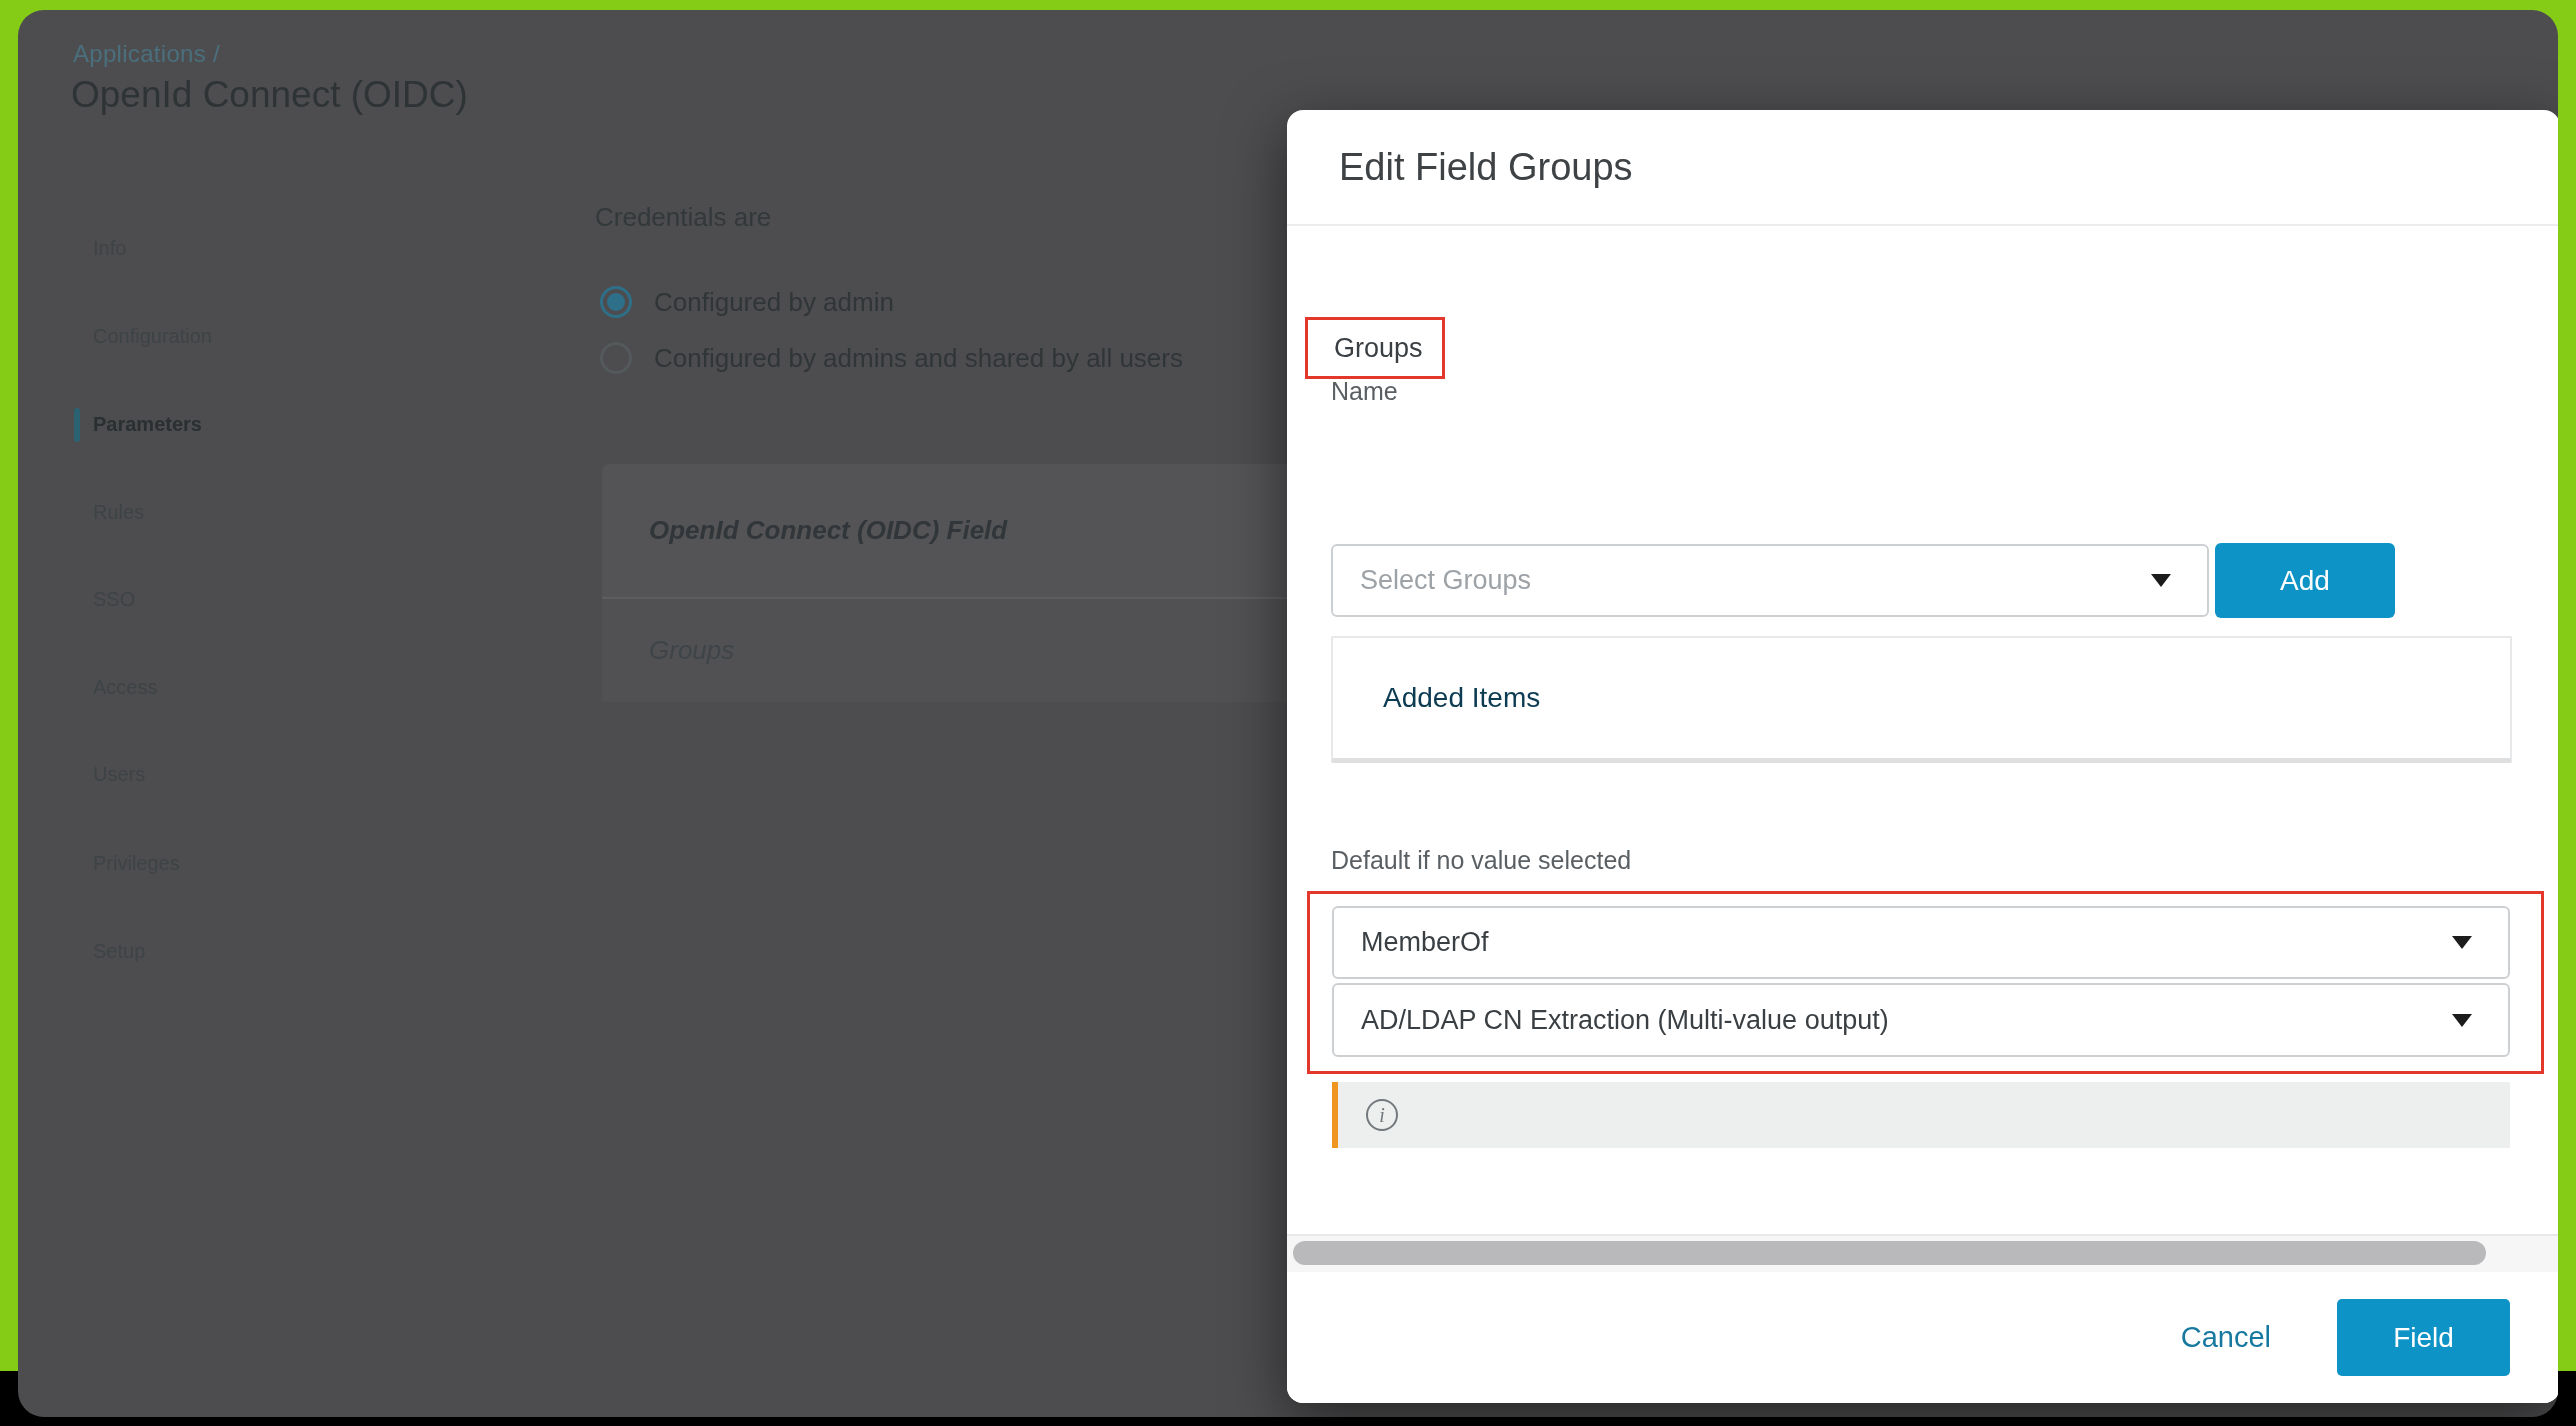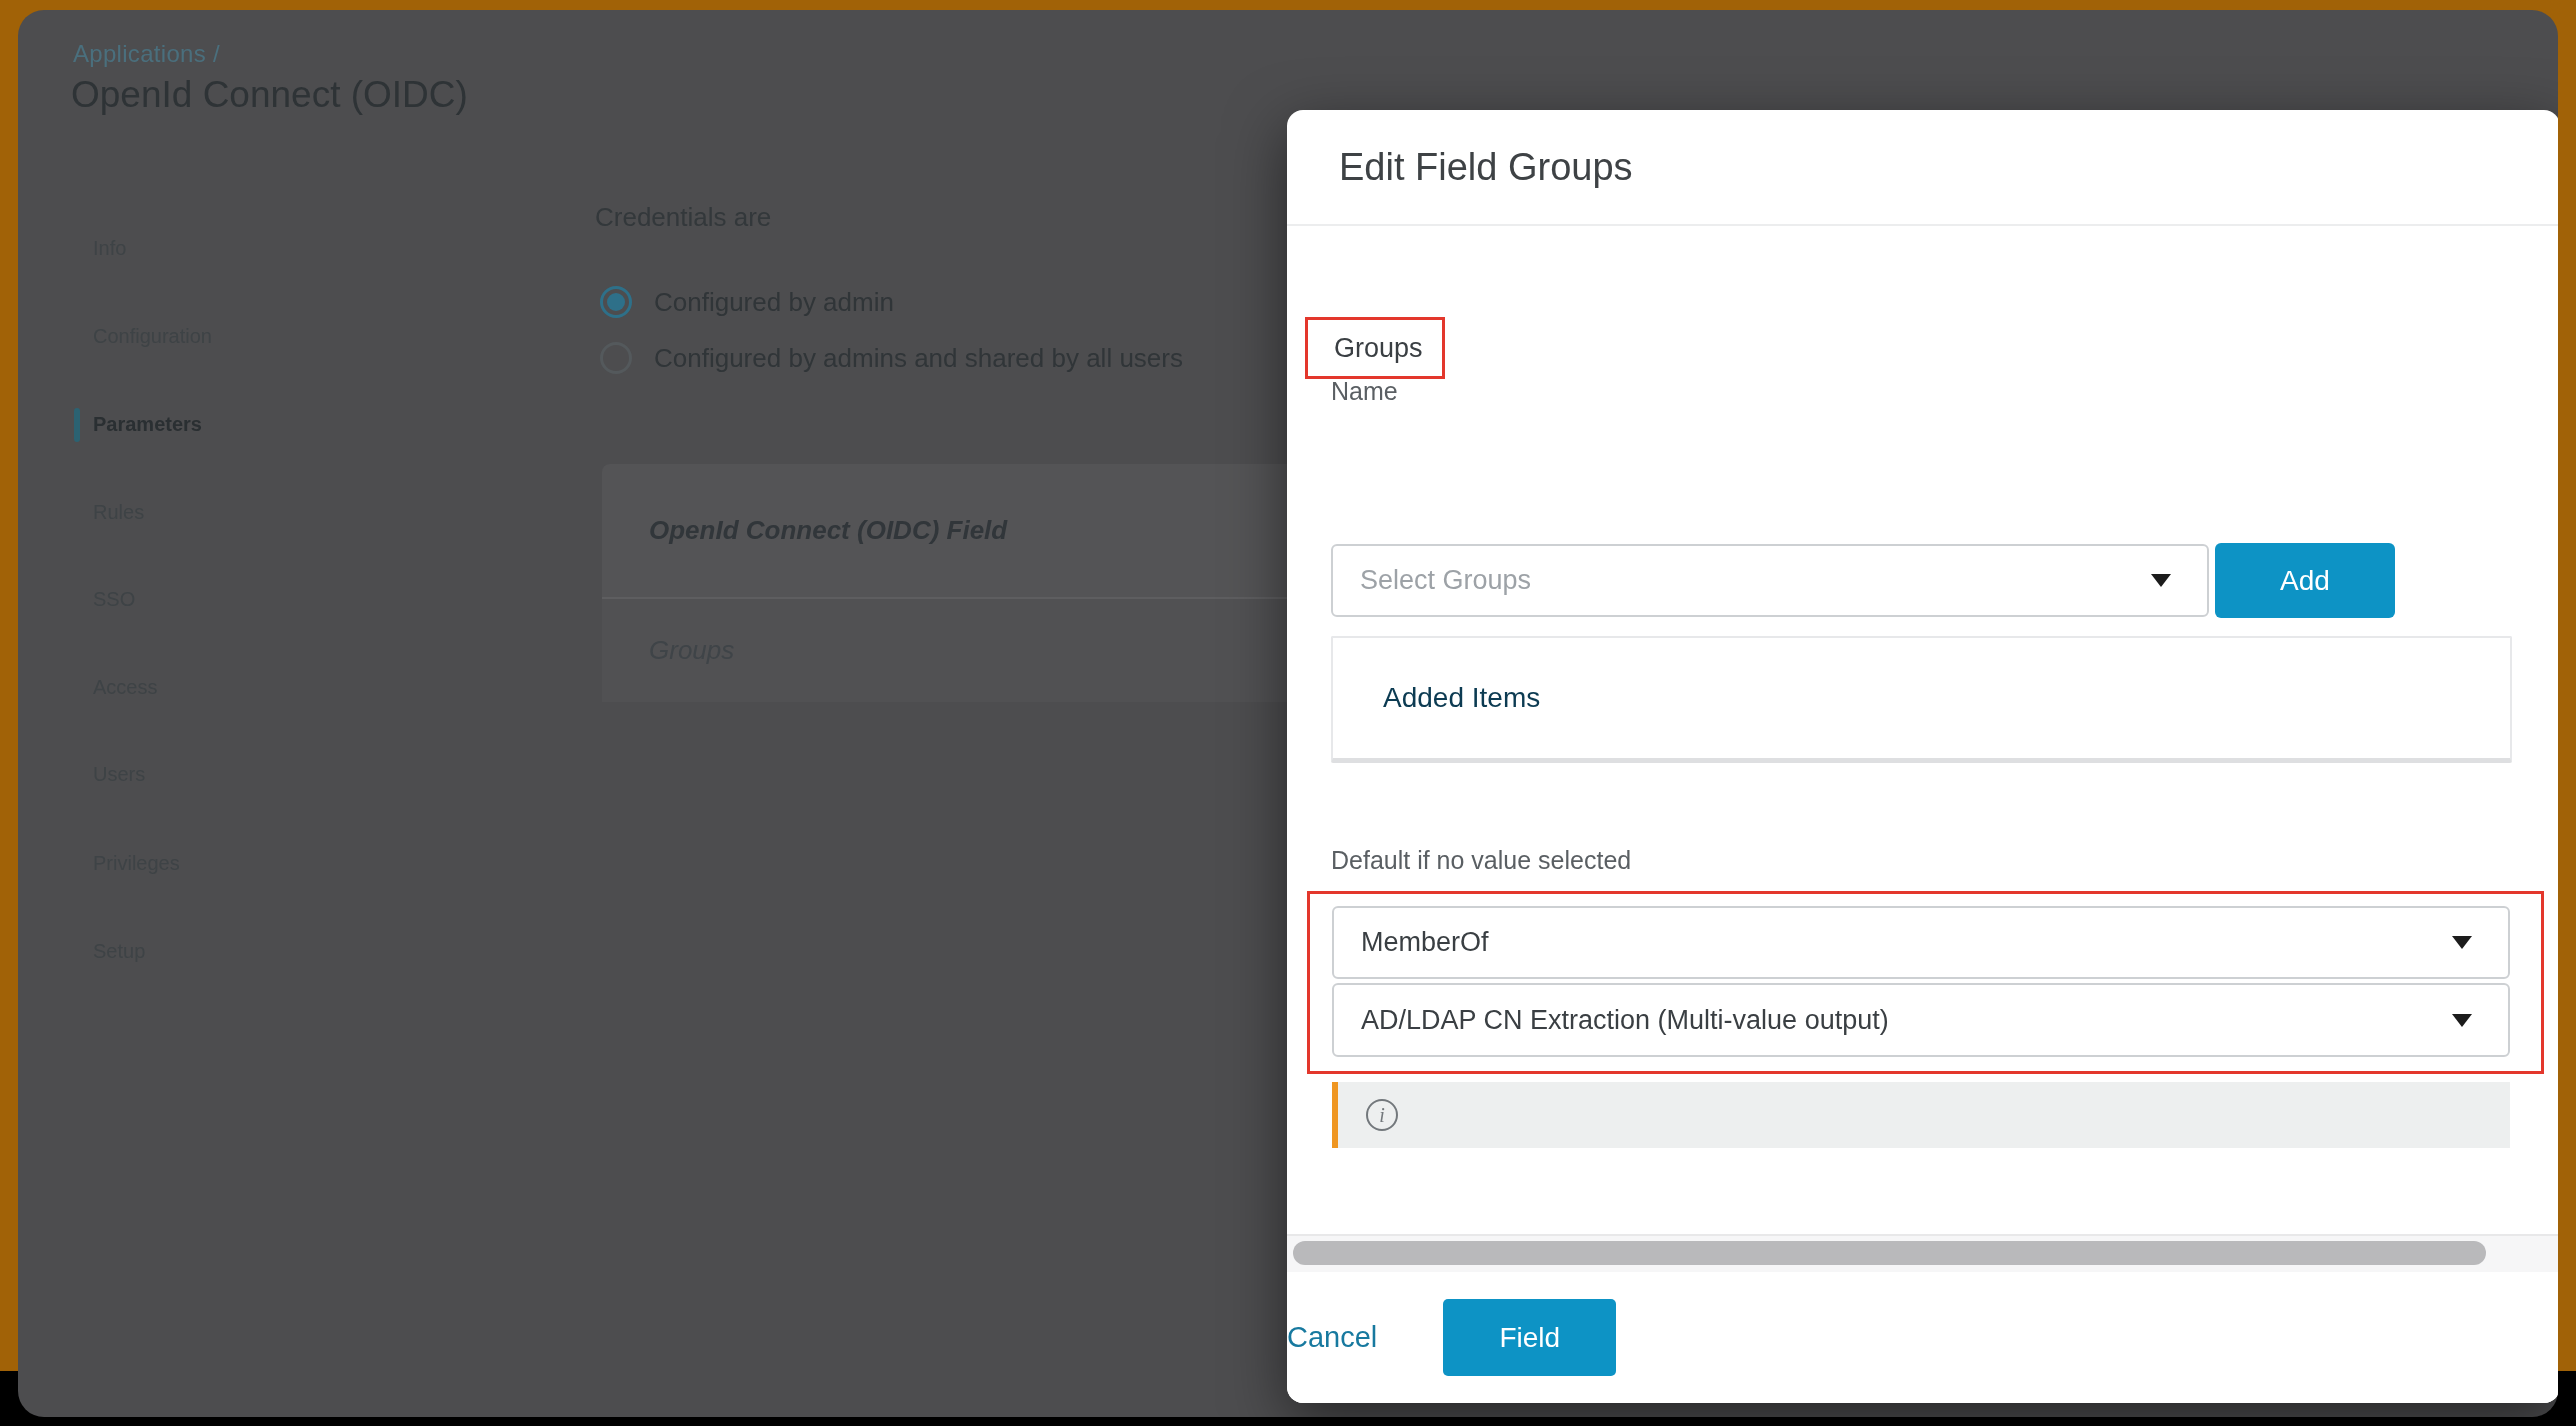--- a/index.html
+++ b/index.html
@@ -1,20 +1,20 @@
 <!DOCTYPE html>
 <html><head>
 <meta charset="utf-8">
 <style>
   * { margin:0; padding:0; box-sizing:border-box; }
   html,body { background:#000; }
   body { width:2576px; height:1427px; overflow:hidden;
          font-family:"Liberation Sans", sans-serif; }
 
-  .screen { position:relative; width:2576px; height:1371px; background:#a16207; }
+  .screen { position:relative; width:2576px; height:1371px; background:#84cc16; }
 
   
   .app-window { position:absolute; left:18px; top:10px; width:2540px; height:1407px;
                 background:#4D4D4F; border-radius:26px; overflow:hidden; }
 
   .breadcrumb { position:absolute; left:55px; top:30px; font-size:24px;
                 color:#4A6F7D; letter-spacing:0.3px; cursor:pointer; }
   .page-title { position:absolute; left:53px; top:64px; font-size:37px;
                 font-weight:500; color:#2E3336; }
 
@@ -93,21 +93,21 @@
                flex:0 0 auto; }
   .note-text { font-size:26px; color:#3C4145; }
 
   .scroll-strip { position:absolute; left:0; right:0; top:1124px; height:38px;
                   background:#F6F6F7; border-top:2px solid #E8E8E9; }
   .scroll-thumb { position:absolute; left:6px; top:5px; width:1193px; height:24px;
                   background:#B9B9BB; border-radius:12px; cursor:grab; }
 
   .modal-footer { position:absolute; left:0; right:0; bottom:0; height:131px;
                   background:#fff; display:flex; align-items:center;
-                  gap:66px; padding-right:50px; }
+                  justify-content:flex-end; gap:66px; padding-right:50px; }
   .cancel-link { font-size:29px; color:#17799F; font-weight:500;
                  background:none; border:none; cursor:pointer;
                  font-family:"Liberation Sans", sans-serif; }
   .save-btn { position:static; width:173px; height:77px; border-radius:5px; }
 </style>
 </head>
 <body>
 
 <div class="screen">
   <div class="app-window">

